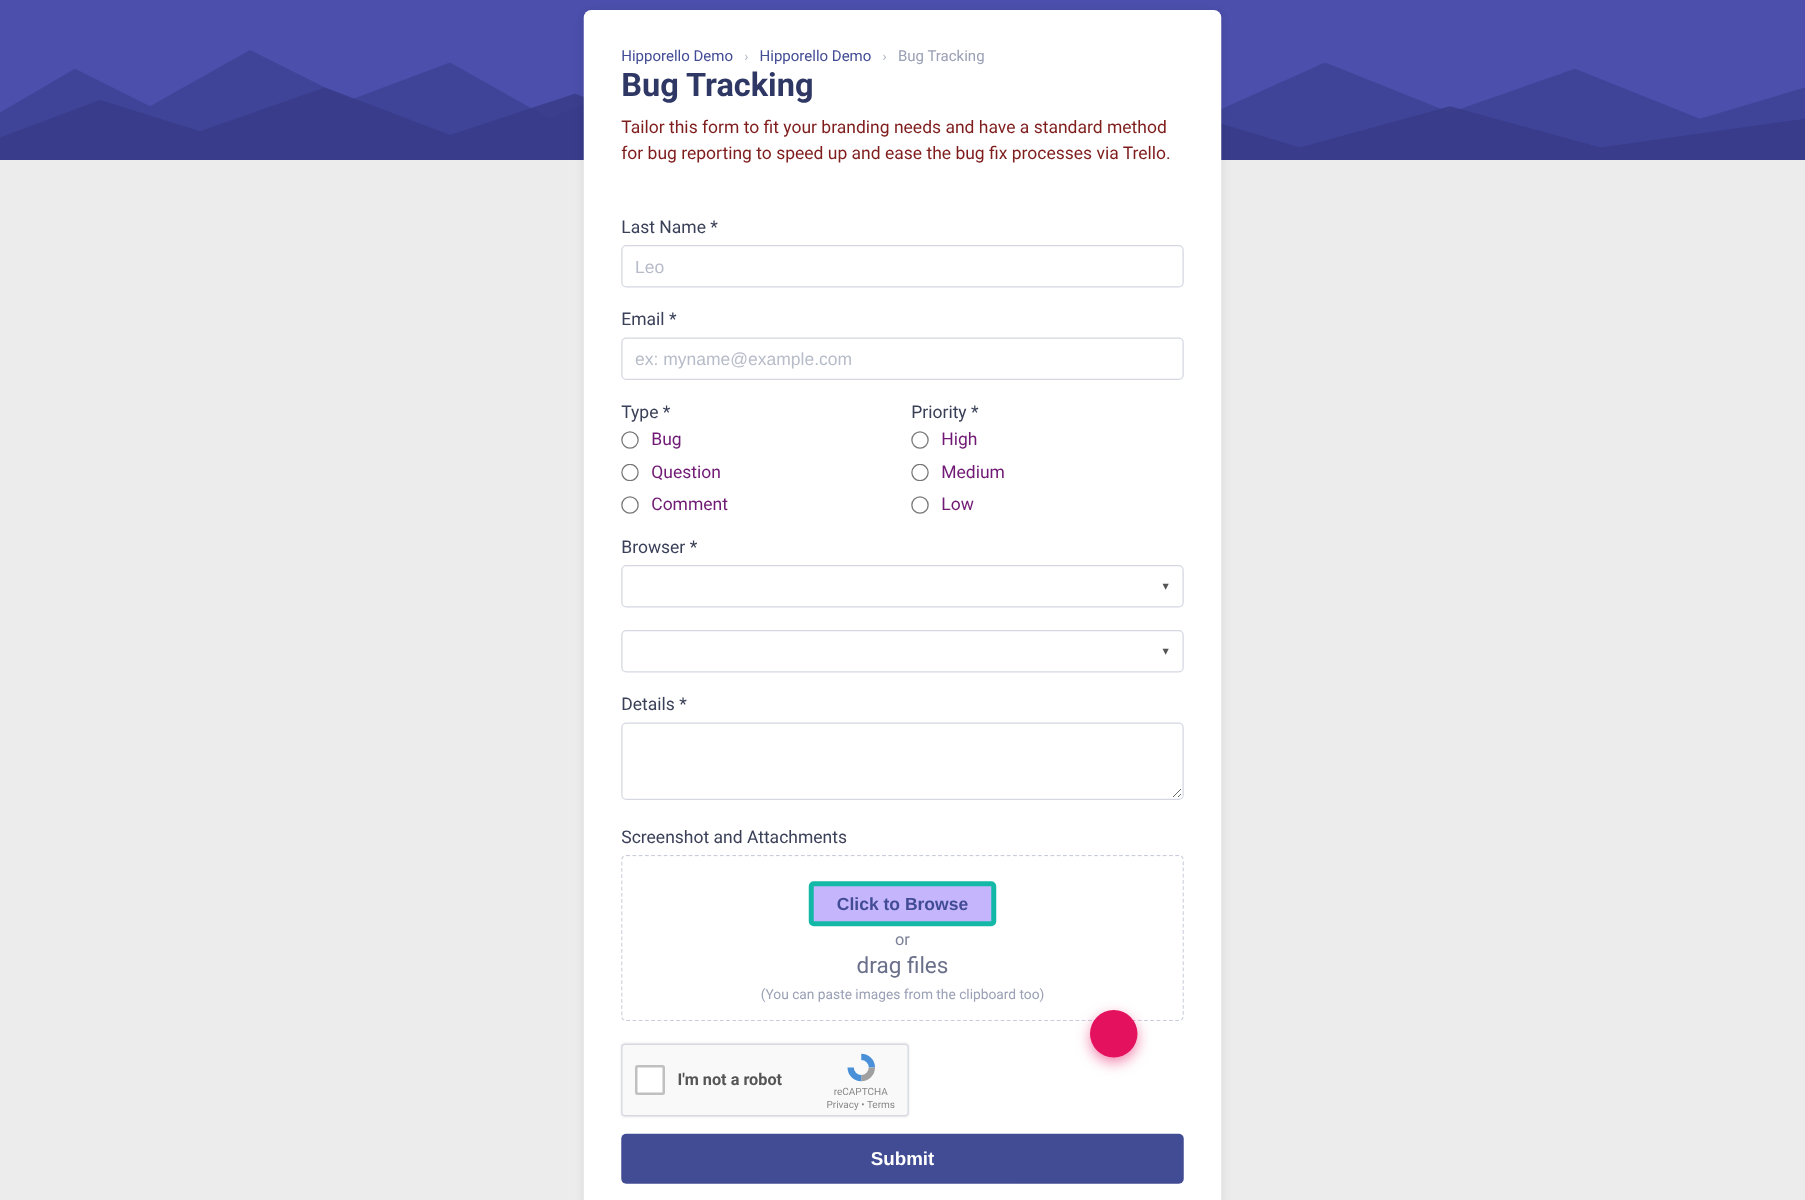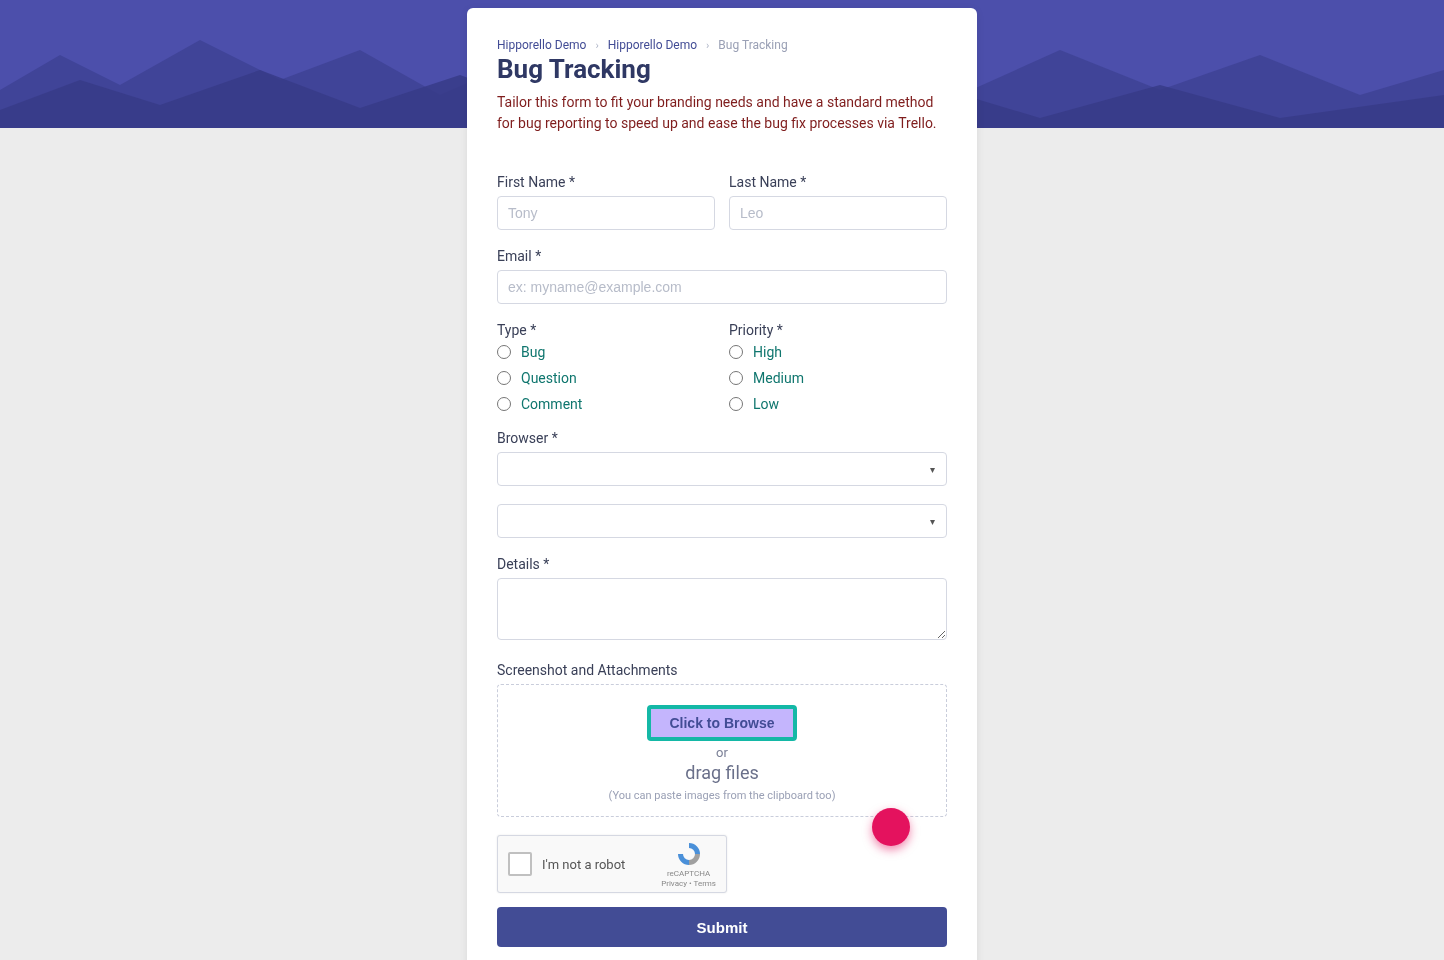--- a/index.html
+++ b/index.html
@@ -42,21 +42,21 @@
     border: 1px solid #d5d8e2;
     border-radius: 4px;
     padding: 0 10px;
     font-size: 14px;
     color: #333;
   }
   .text-input::placeholder { color: #b7bcc9; }
   .radio-group { display: flex; flex-direction: column; gap: 10px; }
   .radio-item { display: flex; align-items: center; gap: 10px; cursor: pointer; }
   .radio-item input { width: 14px; height: 14px; accent-color: #424c95; }
-  .radio-item span { font-size: 14px; color: #0f766e; }
+  .radio-item span { font-size: 14px; color: #701a75; }
   .select {
     width: 100%;
     height: 34px;
     border: 1px solid #d5d8e2;
     border-radius: 4px;
     background: #fff;
     padding: 0 10px;
     font-size: 14px;
     color: #333;
     appearance: none;
@@ -114,21 +114,21 @@
     margin-top: 14px;
     box-shadow: 0 0 2px rgba(0,0,0,0.1);
   }
   .recaptcha .check {
     width: 24px; height: 24px;
     border: 2px solid #c0c0c0;
     border-radius: 2px;
     cursor: pointer;
     background: #fff;
   }
-  .recaptcha .txt { font-size: 13px; color: #555; flex: 1; }
+  .recaptcha .txt { font-size: 13px; color: #555; flex: 1; font-weight: bold; }
   .recaptcha .logo { text-align: center; font-size: 8px; color: #888; line-height: 1.2; }
   .recaptcha .logo .rc-icon { width: 28px; height: 28px; margin: 0 auto 1px; position: relative; }
   .submit-btn {
     width: 100%;
     height: 40px;
     background: #424c95;
     color: #fff;
     border: none;
     border-radius: 4px;
     font-size: 15px;
@@ -167,24 +167,20 @@
     <span class="sep">›</span>
     <a href="#">Hipporello Demo</a>
     <span class="sep">›</span>
     <span>Bug Tracking</span>
   </div>
 
   <h1>Bug Tracking</h1>
   <p class="desc">Tailor this form to fit your branding needs and have a standard method for bug reporting to speed up and ease the bug fix processes via Trello.</p>
 
   <div class="row">
-    <div class="field">
-      <label class="label">First Name *</label>
-      <input class="text-input" placeholder="Tony" style="">
-    </div>
     <div class="field">
       <label class="label">Last Name *</label>
       <input class="text-input" placeholder="Leo" style="">
     </div>
   </div>
 
   <div class="form-block">
     <label class="label">Email *</label>
     <input class="text-input" placeholder="ex: myname@example.com" style="">
   </div>

